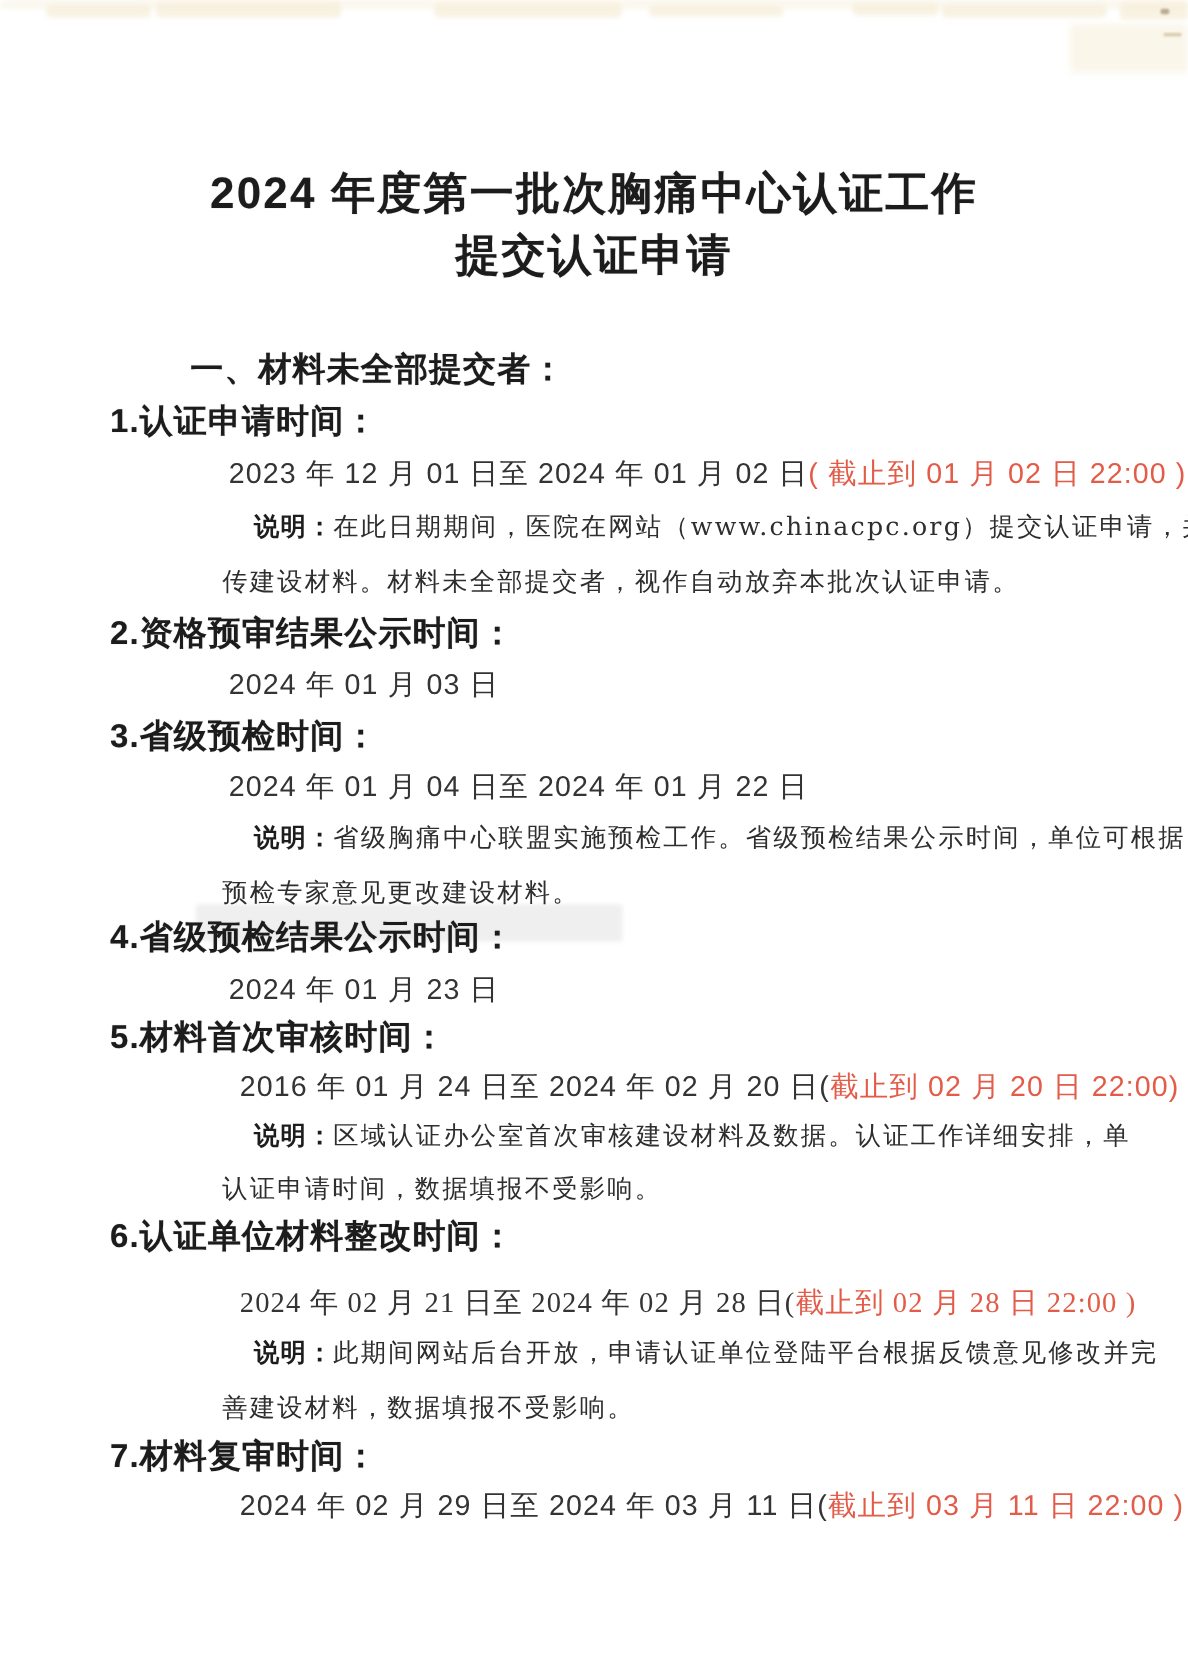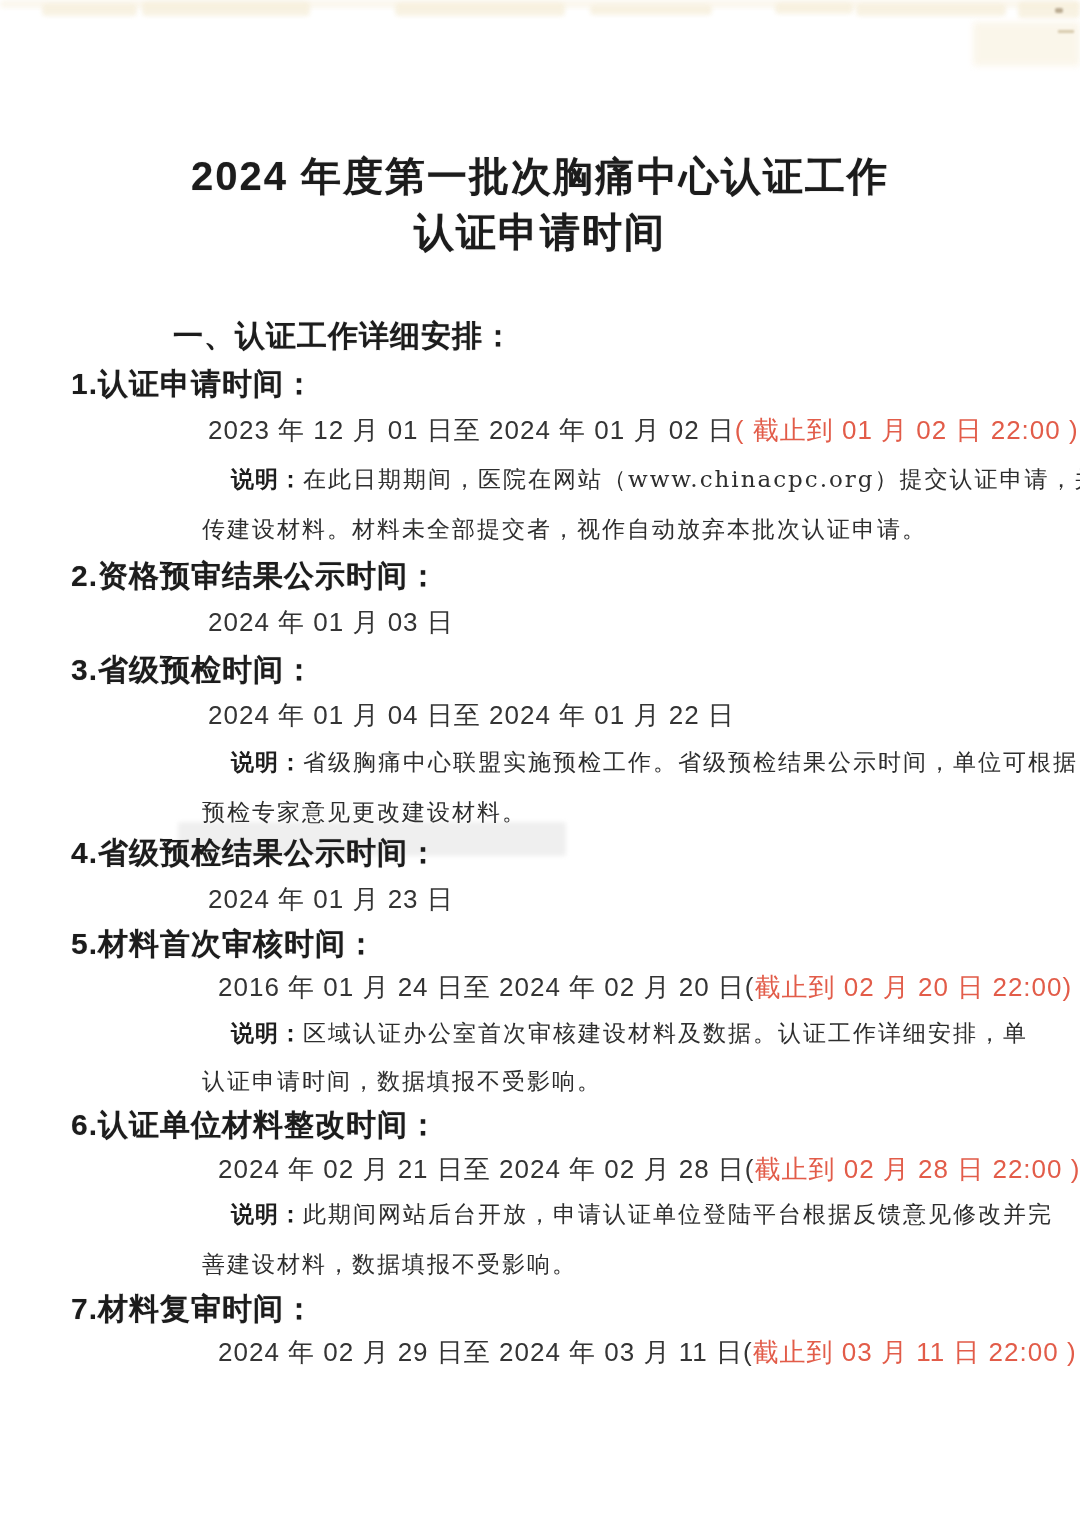--- a/index.html
+++ b/index.html
@@ -73,21 +73,21 @@
   .sec-heading{
     margin:56px 0 0 173px;
     font-weight:700;
     font-size:30px;
     line-height:40px;
     color:var(--ink-bold);
     letter-spacing:1px;
     text-shadow:0 0 1px rgba(0,0,0,.3);
   }
   .item-heading{
-    margin-left:71px;
+    margin-left:100px;
     font-weight:700;
     font-size:30px;
     line-height:40px;
     color:var(--ink-bold);
     letter-spacing:1px;
     text-shadow:0 0 1px rgba(0,0,0,.3);
     position:relative;
   }
   .date-line{
     margin-left:208px;
@@ -109,21 +109,21 @@
     white-space:nowrap;
   }
   .note-label{
     font-weight:700;
     color:#1d1d1d;
     letter-spacing:1px;
     margin-left:29px;
   }
   
   .mt8{margin-top:8px;}  .mt6{margin-top:6px;}  .mt5{margin-top:5px;}
-  .mt4{margin-top:4px;}  .mt3{margin-top:3px;}  .mt2{margin-top:2px;}
+  .mt4{margin-top:20px;font-family:Liberation Serif, serif;}  .mt3{margin-top:3px;}  .mt2{margin-top:2px;}
   .mt7{margin-top:7px;}  .mt10{margin-top:10px;} .mt12{margin-top:12px;}
 </style>
 </head>
 <body>
 
 <div class="page">
 
   <div class="strip s0"></div>
   <div class="strip s1"></div>
   <div class="strip s2"></div>
@@ -134,24 +134,24 @@
   <div class="strip s7"></div>
   <div class="blob-right"></div>
   <div class="speck"></div>
   <div class="speck2"></div>
   <div class="smudge"></div>
 
   <div class="content">
 
     <div class="title">
       <div>2024 年度第一批次胸痛中心认证工作</div>
-      <div>认证申请时间</div>
+      <div>提交认证申请</div>
     </div>
 
-    <div class="sec-heading">一、认证工作详细安排：</div>
+    <div class="sec-heading">一、材料未全部提交者：</div>
 
     <div class="item-heading mt8">1.认证申请时间：</div>
     <div class="date-line mt6"><span>2023 年 12 月 01 日至 2024 年 01 月 02 日</span><span class="deadline">( 截止到 01 月 02 日 22:00 )</span></div>
     <div class="note-line mt10"><span class="note-label">说明：</span><span>在此日期期间，医院在网站（www.chinacpc.org）提交认证申请，并上</span></div>
     <div class="note-line mt12">传建设材料。材料未全部提交者，视作自动放弃本批次认证申请。</div>
 
     <div class="item-heading mt8">2.资格预审结果公示时间：</div>
     <div class="date-line mt6"><span>2024 年 01 月 03 日</span></div>
 
     <div class="item-heading mt8">3.省级预检时间：</div>

